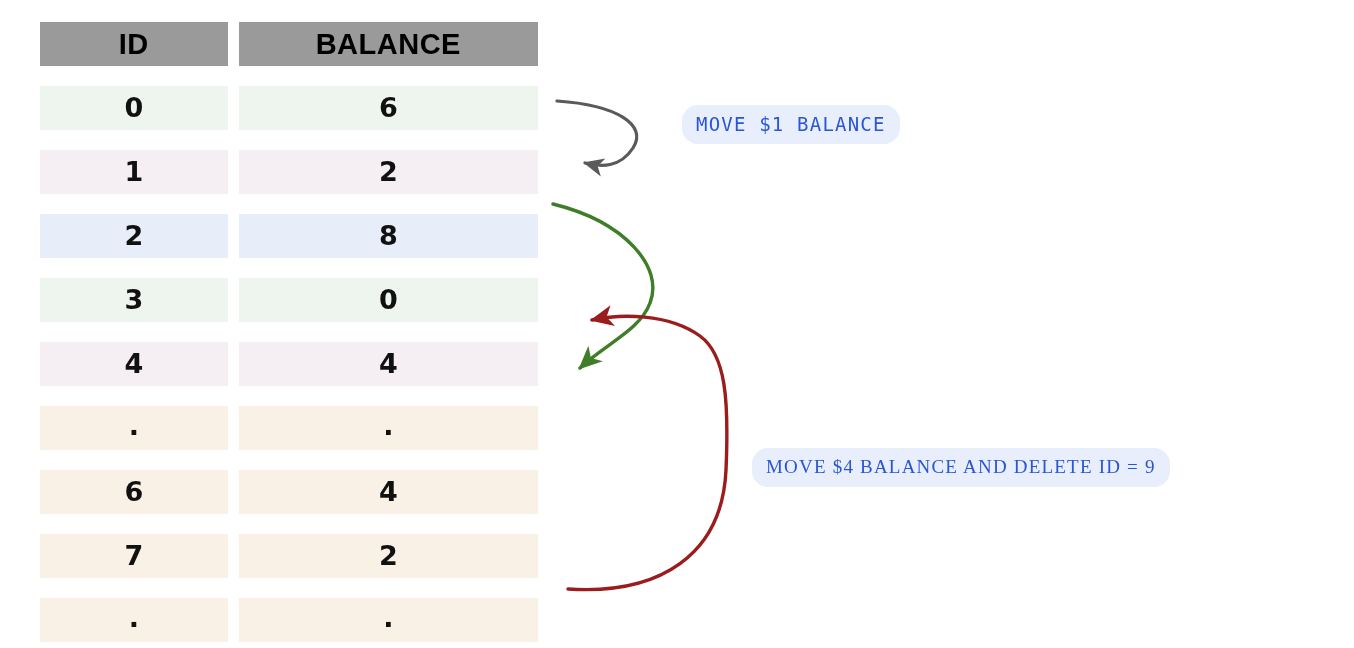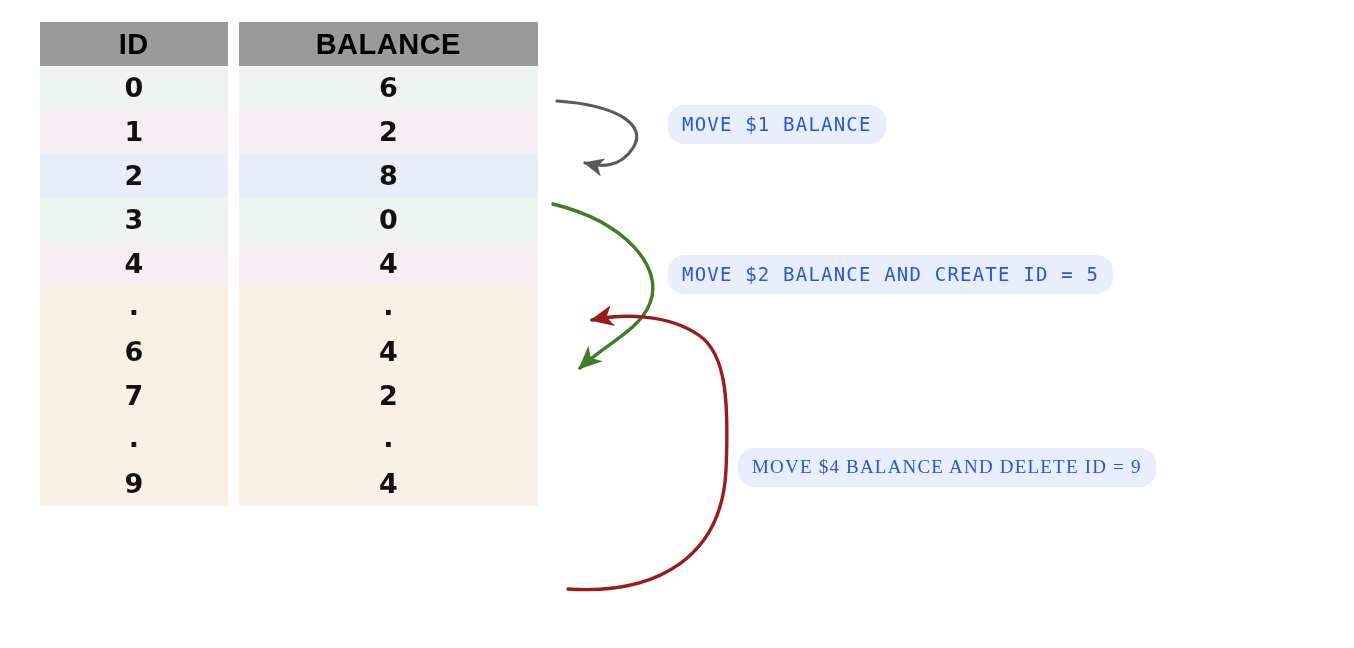--- a/index.html
+++ b/index.html
@@ -26,21 +26,21 @@
   
   .table {
     position: absolute;
     left: 40px;
     top: 22px;
     width: 498px;
   }
   .row {
     display: flex;
     gap: 11px;
-    margin-bottom: 0;
+    margin-bottom: 20px;
   }
   .cell {
     height: 44px;
     line-height: 44px;
     text-align: center;
     font-family: "DejaVu Sans", sans-serif;
     font-weight: bold;
     font-size: 27px;
     color: #111111;
     box-sizing: border-box;
@@ -70,20 +70,21 @@
     position: absolute;
     background: #e8eefb;
     color: #2a56d6;
     font-family: "DejaVu Sans Mono", monospace;
     font-size: 19px;
     letter-spacing: 1.2px;
     white-space: nowrap;
     border-radius: 16px;
     padding: 8px 14px 9px 14px;
     box-sizing: border-box;
+    margin-left: 14px;
   }
   #pill-1 { left: 668px; top: 105px; }
   #pill-2 { left: 668px; top: 255px; }
   #pill-3 { left: 738px; top: 448px; font-family: Liberation Serif, serif; }
 
   
   #arrows {
     position: absolute;
     left: 0;
     top: 0;
@@ -172,17 +173,16 @@
     <path d="M 557 101 C 617 105, 648 125, 633 148 C 620 168, 601 167, 585 163" fill="none" stroke="#5a5a5a" stroke-width="3.2" stroke-linecap="round" marker-end="url(#head-gray)"></path>
 
     <path d="M 553 204 C 626 222, 664 268, 650 303 C 640 330, 607 343, 580 368" fill="none" stroke="#3f7d28" stroke-width="3.4" stroke-linecap="round" marker-end="url(#head-green)"></path>
 
     <path d="M 568 589 C 660 595, 722 555, 726 470 C 729 400, 726 355, 700 336
              C 668 313, 620 314, 592 320" fill="none" stroke="#9b1c1c" stroke-width="3.4" stroke-linecap="round" marker-end="url(#head-red)"></path>
   </svg>
 
   <div class="pill" id="pill-1">MOVE $1 BALANCE</div>
 
-  <div class="pill" id="pill-2">MOVE $2 BALANCE AND CREATE ID = 5</div>
 
   <div class="pill" id="pill-3">MOVE $4 BALANCE AND DELETE ID = 9</div>
 
 </div>
 
 </body></html>

